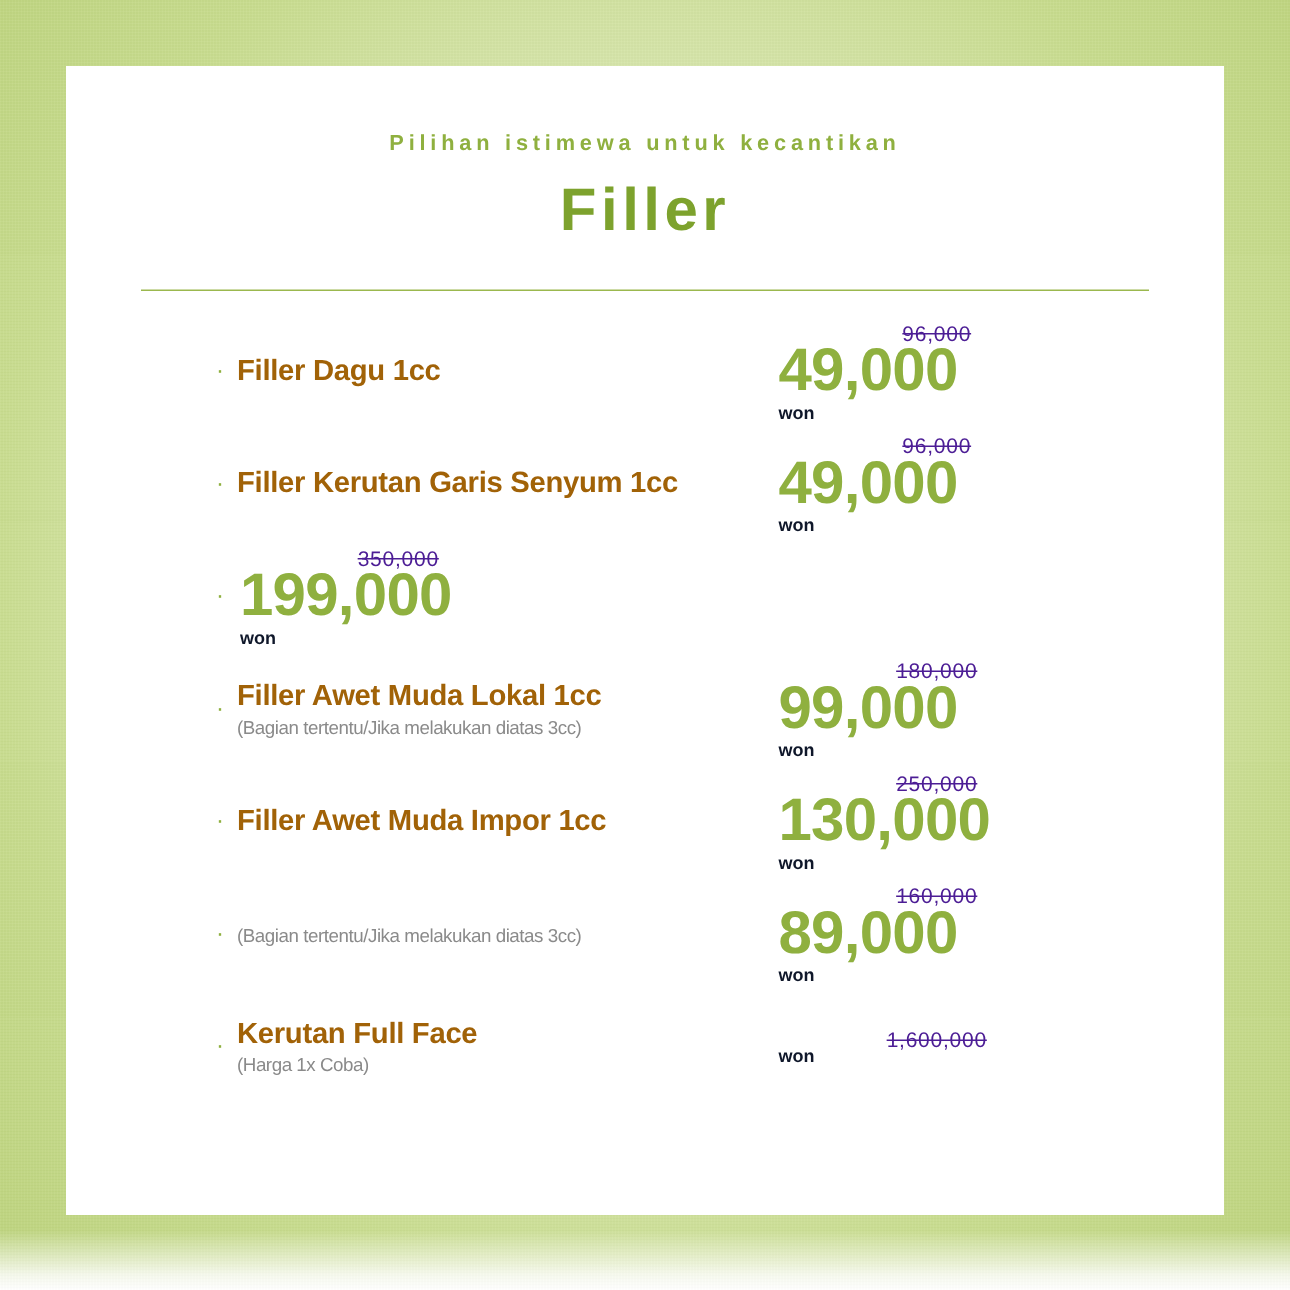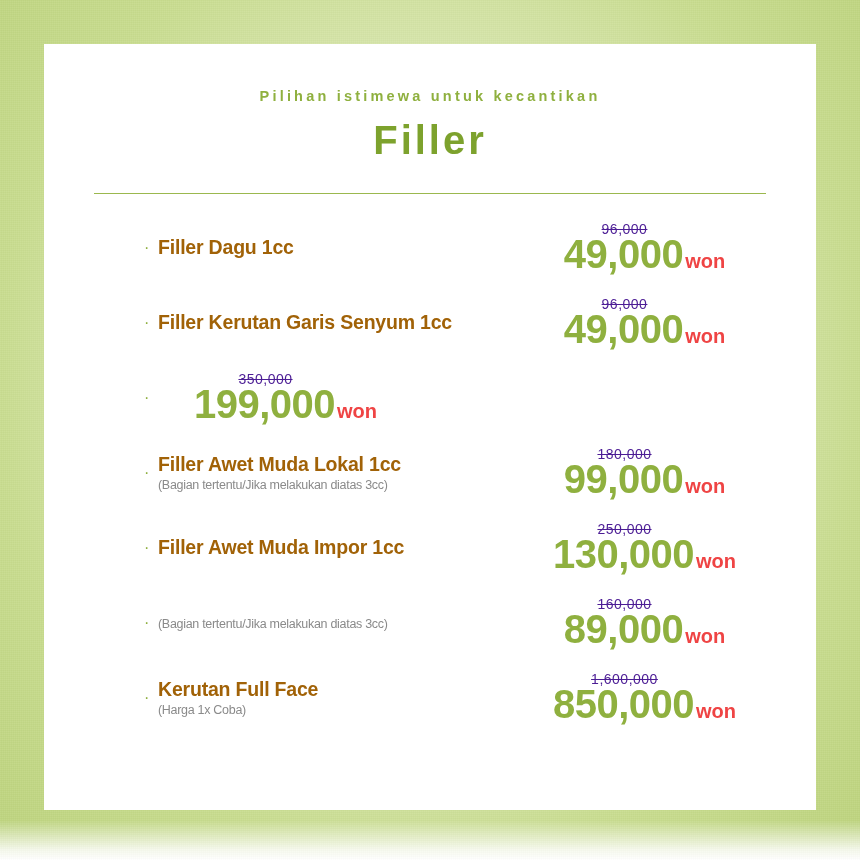--- a/index.html
+++ b/index.html
@@ -126,33 +126,34 @@
     font-size: 14px;
     letter-spacing: 0.5px;
     text-decoration: line-through;
     text-align: center;
     margin-right: 40px;
     margin-bottom: -4px;
   }
   .new-line {
     display: flex;
     align-items: baseline;
-    justify-content: center;
+    justify-content: flex-end;
     white-space: nowrap;
+    flex-direction: column;
   }
   .new {
     color: #8fb03f;
     font-size: 40px;
     font-weight: 800;
     letter-spacing: -0.5px;
     line-height: 1.05;
   }
   .unit {
-    color: #ef4444;
-    font-size: 20px;
+    color: #0f172a;
+    font-size: 12px;
     font-weight: 700;
     margin-left: 2px;
   }
 </style>
 </head>
 <body>
 
 <div class="poster">
   <div class="card">
 
@@ -246,21 +247,20 @@
 
       <div class="row">
         <span class="bullet">·</span>
         <div class="names">
           <div class="name">Kerutan Full Face</div>
           <div class="note">(Harga 1x Coba)</div>
         </div>
         <div class="prices">
           <div class="old">1,600,000</div>
           <div class="new-line">
-            <span class="new">850,000</span>
             <span class="unit">won</span>
           </div>
         </div>
       </div>
 
     </div>
   </div>
   <div class="poster-bottom-fade"></div>
 </div>
 

